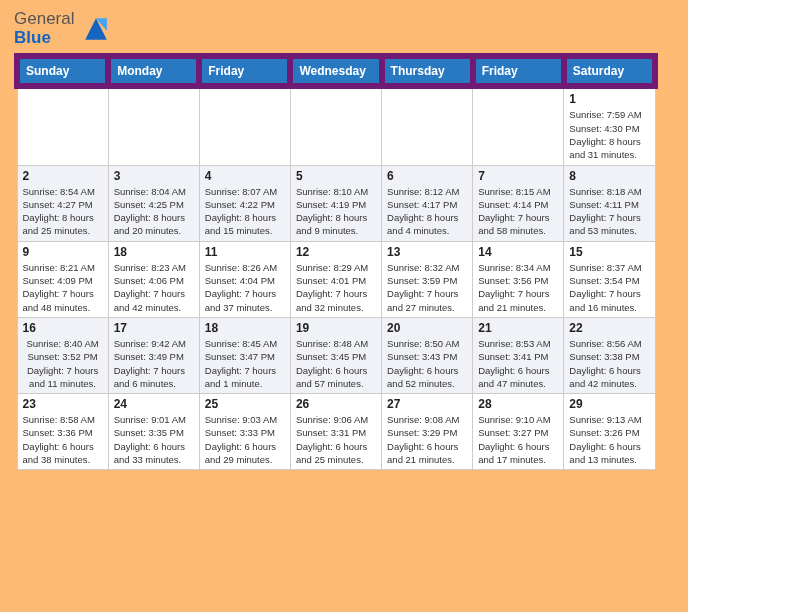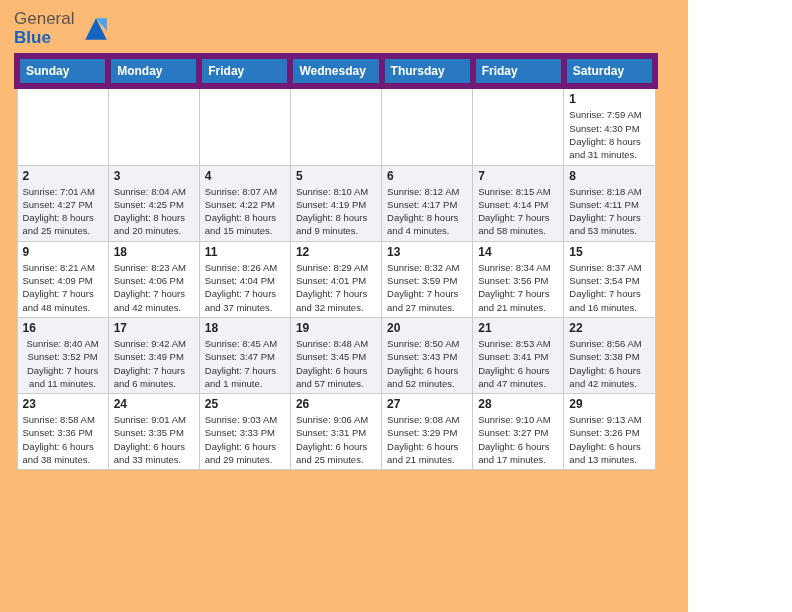--- a/index.html
+++ b/index.html
@@ -136,21 +136,21 @@
             <span class="day-num">1</span>
             <div class="day-info" style="white-space: pre-line;">Sunrise: 7:59 AM
 Sunset: 4:30 PM
 Daylight: 8 hours
 and 31 minutes.</div>
           </td>
         </tr>
         <tr>
           <td class="shade">
             <span class="day-num">2</span>
-            <div class="day-info" style="white-space: pre-line;">Sunrise: 7:01 AM
+            <div class="day-info" style="white-space: pre-line;">Sunrise: 8:54 AM
 Sunset: 4:27 PM
 Daylight: 8 hours
 and 25 minutes.</div>
           </td>
           <td class="shade">
             <span class="day-num">3</span>
             <div class="day-info" style="white-space: pre-line;">Sunrise: 8:04 AM
 Sunset: 4:25 PM
 Daylight: 8 hours
 and 20 minutes.</div>

